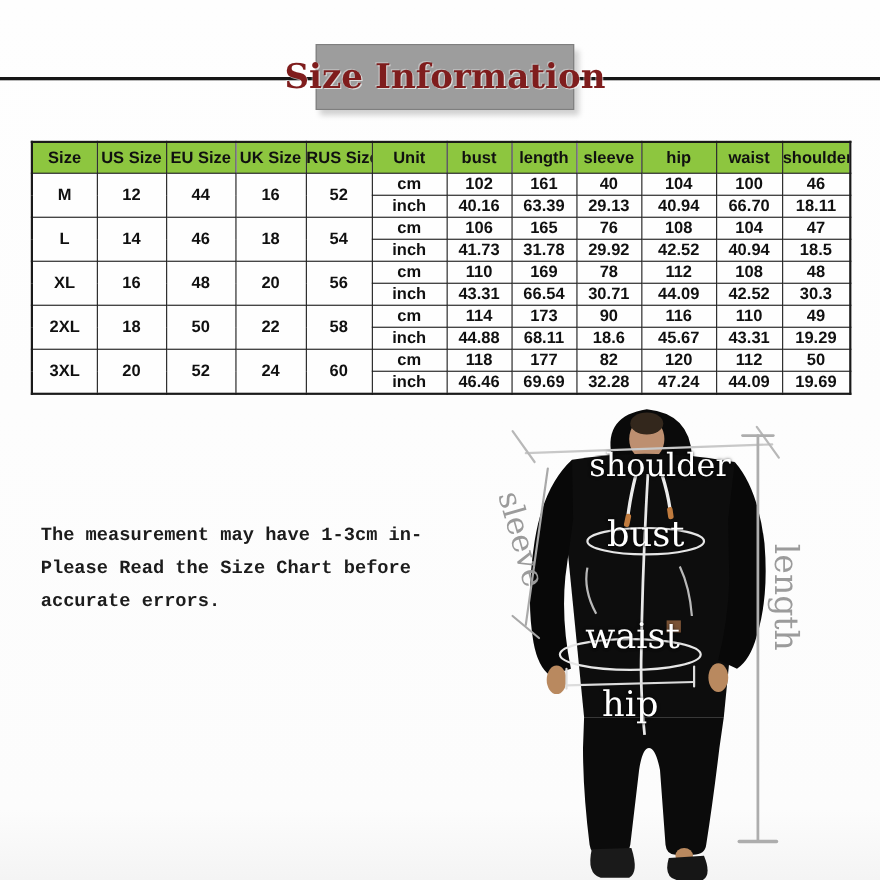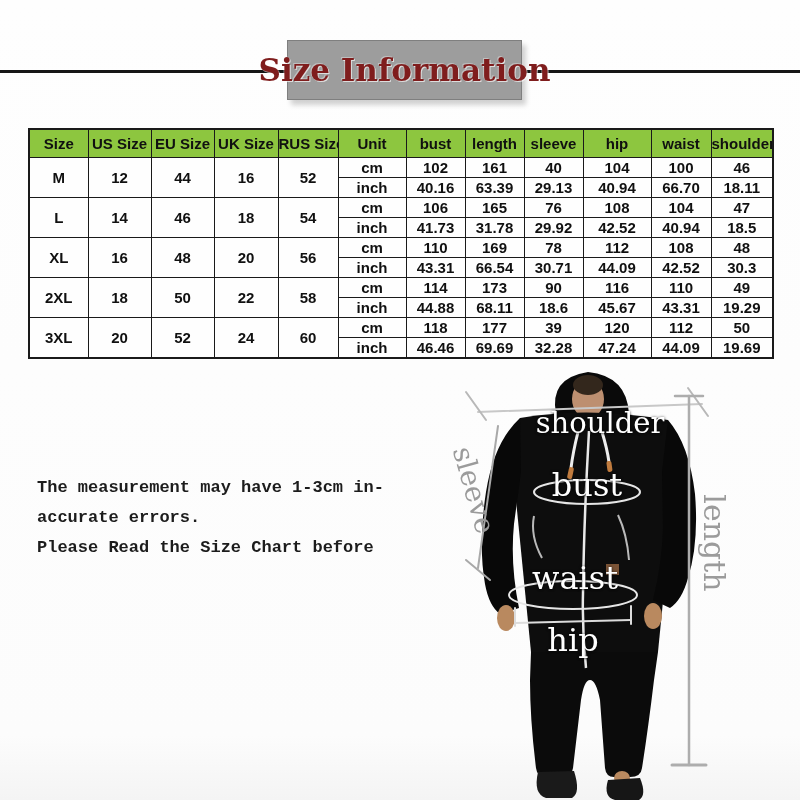--- a/index.html
+++ b/index.html
@@ -185,41 +185,41 @@
 
       <tr>
         <td rowspan="2">3XL</td>
         <td rowspan="2">20</td>
         <td rowspan="2">52</td>
         <td rowspan="2">24</td>
         <td rowspan="2">60</td>
         <td>cm</td>
         <td>118</td>
         <td>177</td>
-        <td>39</td>
+        <td>82</td>
         <td>120</td>
         <td>112</td>
         <td>50</td>
       </tr>
       <tr>
         <td>inch</td>
         <td>46.46</td>
         <td>69.69</td>
         <td>32.28</td>
         <td>47.24</td>
         <td>44.09</td>
         <td>19.69</td>
       </tr>
     </tbody>
   </table>
 
   <div class="notes">
     <div>The measurement may have 1-3cm in-</div>
+    <div>Please Read the Size Chart before</div>
     <div>accurate errors.</div>
-    <div>Please Read the Size Chart before</div>
   </div>
 
   <div class="figure">
     <svg width="320" height="432" viewBox="0 0 320 432">
 
       <g>
         <path d="M126,46 Q119,10 158,4 Q197,8 199,46 Q201,57 192,63 L132,63 Q127,55 126,46 Z" fill="#0a0a0a"></path>
         <ellipse cx="158" cy="31" rx="16" ry="19" fill="#bd8f70"></ellipse>
         <ellipse cx="158" cy="17" rx="15" ry="10" fill="#33271c"></ellipse>
         <path d="M90,50 Q160,38 238,52 L243,132 L228,284 L101,284 L86,132 Z" fill="#0d0d0d"></path>

